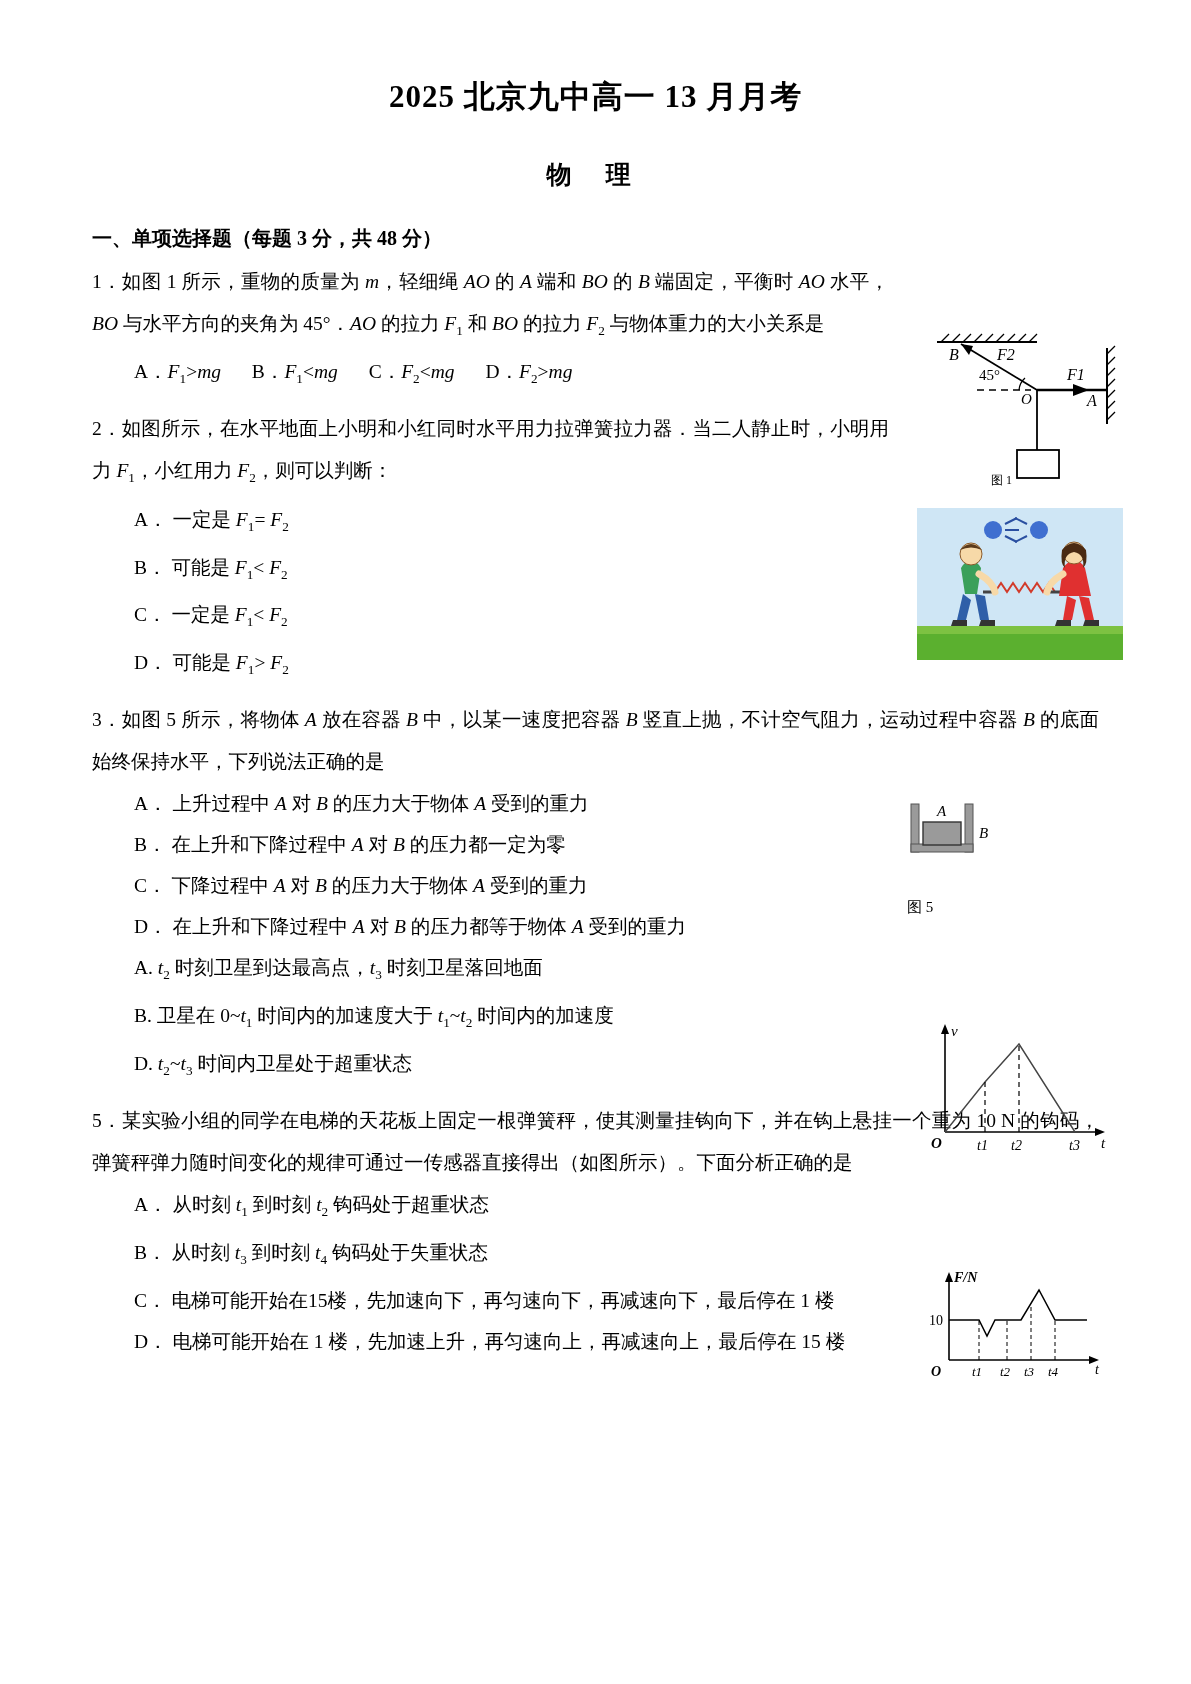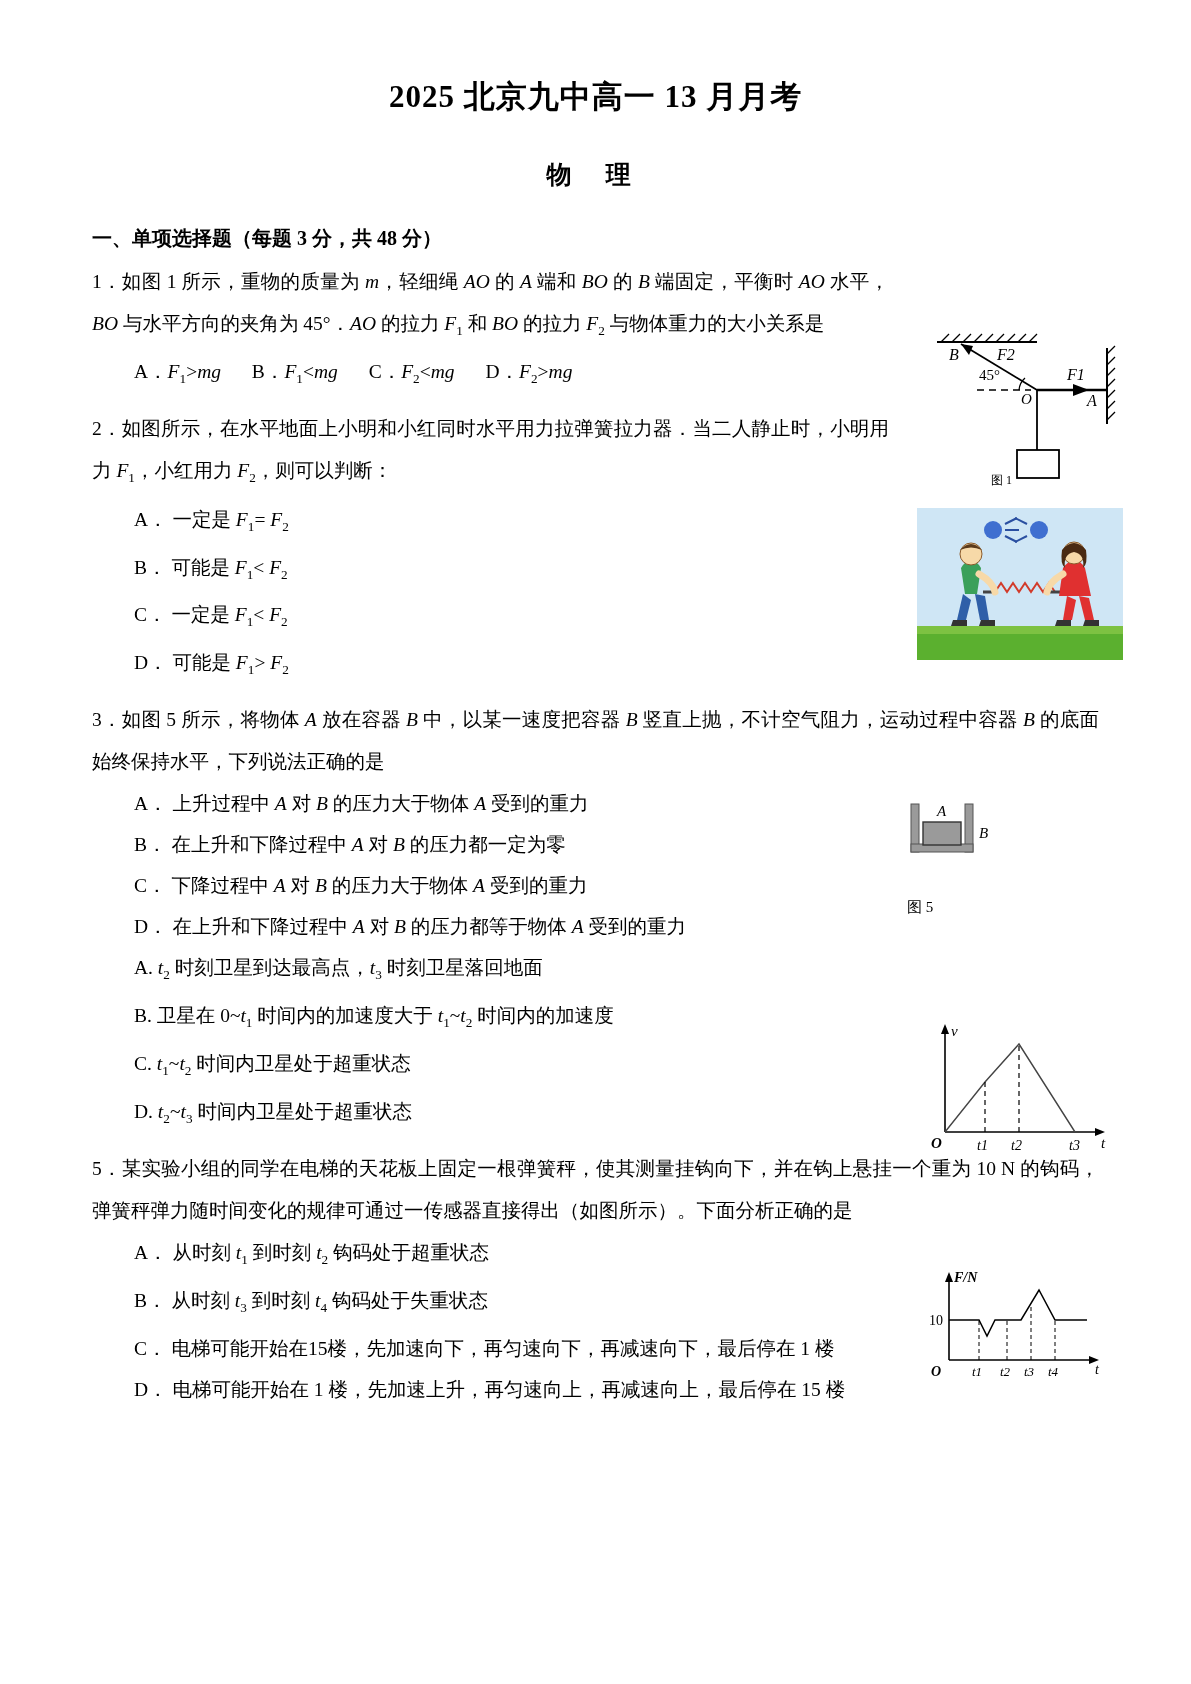--- a/index.html
+++ b/index.html
@@ -110,21 +110,20 @@
   <div class="opts">
     <div class="row">A． 上升过程中 <i>A</i> 对 <i>B</i> 的压力大于物体 <i>A</i> 受到的重力</div>
     <div class="row">B． 在上升和下降过程中 <i>A</i> 对 <i>B</i> 的压力都一定为零</div>
     <div class="row">C． 下降过程中 <i>A</i> 对 <i>B</i> 的压力大于物体 <i>A</i> 受到的重力</div>
     <div class="row">D． 在上升和下降过程中 <i>A</i> 对 <i>B</i> 的压力都等于物体 <i>A</i> 受到的重力</div>
   </div>
 
   <div class="opts" style="padding-right:225px;">
     <div class="row">A. <i>t</i><sub>2</sub> 时刻卫星到达最高点，<i>t</i><sub>3</sub> 时刻卫星落回地面</div>
     <div class="row">B. 卫星在 0~<i>t</i><sub>1</sub> 时间内的加速度大于 <i>t</i><sub>1</sub>~<i>t</i><sub>2</sub> 时间内的加速度</div>
-    <div class="row">C. <i>t</i><sub>1</sub>~<i>t</i><sub>2</sub> 时间内卫星处于超重状态</div>
     <div class="row">D. <i>t</i><sub>2</sub>~<i>t</i><sub>3</sub> 时间内卫星处于超重状态</div>
   </div>
 
   <div class="q">
     <span>5．</span><span>某实验小组的同学在电梯的天花板上固定一根弹簧秤，使其测量挂钩向下，并在钩上悬挂一个重为 10 N 的钩码，弹簧秤弹力随时间变化的规律可通过一传感器直接得出（如图所示）。下面分析正确的是</span>
   </div>
   <div class="opts">
     <div>A． 从时刻 <i>t</i><sub>1</sub> 到时刻 <i>t</i><sub>2</sub> 钩码处于超重状态</div>
     <div>B． 从时刻 <i>t</i><sub>3</sub> 到时刻 <i>t</i><sub>4</sub> 钩码处于失重状态</div>
     <div style="padding-right:215px;">C． 电梯可能开始在15楼，先加速向下，再匀速向下，再减速向下，最后停在 1 楼</div>

